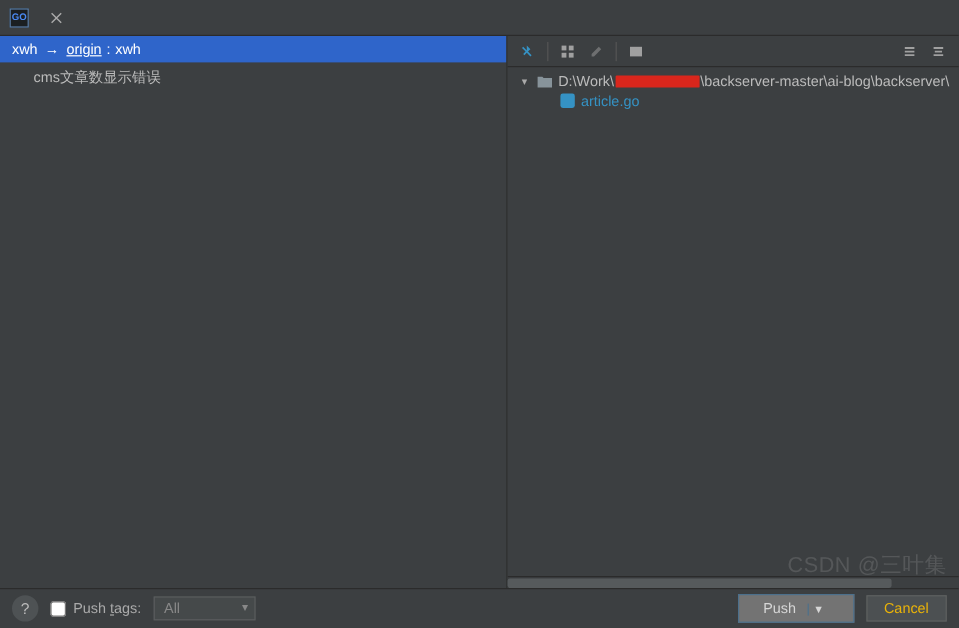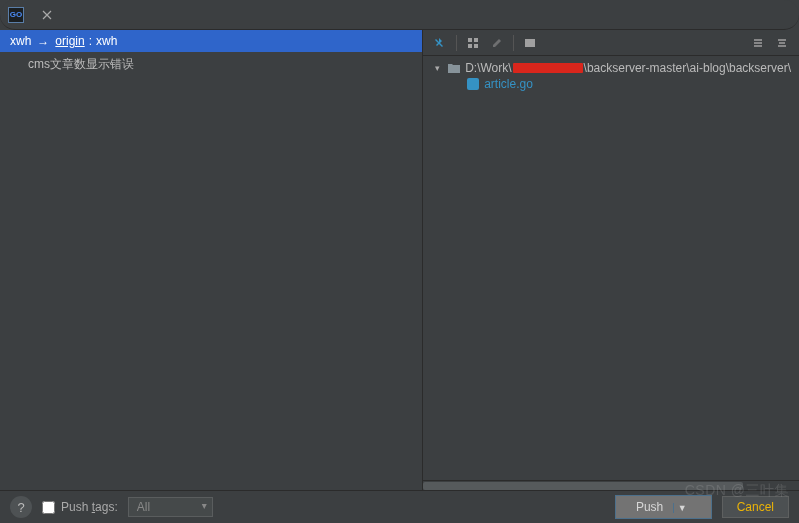--- a/index.html
+++ b/index.html
@@ -11,21 +11,20 @@
     color: #bbbbbb;
     overflow: hidden;
     position: relative;
   }
   .titlebar {
     height: 30px;
     display: flex; align-items: center;
     padding: 0 8px;
     background: #3c3f41;
     border-bottom: 1px solid #2b2b2b;
-    border-radius: 15px;
   }
   .app-icon {
     width: 16px; height: 16px;
     background: #1b1f22;
     border: 1px solid #5a7ea8;
     color: #4a8af4;
     font-size: 8px; font-weight: bold;
     display: flex; align-items: center; justify-content: center;
     margin-right: 8px;
   }
@@ -181,23 +180,23 @@
   }
   .cancel-btn {
     background: #4c5052;
     border: 1px solid #5e6060;
     color: #eab308;
     padding: 3px 14px;
     font-size: 12px;
   }
   .watermark {
     position: absolute;
-    right: 10px; bottom: 23px;
+    right: 10px; bottom: 40px;
     color: rgba(200,200,200,0.18);
-    font-size: 14px;
+    font-size: 18px;
     letter-spacing: 0.5px;
     pointer-events: none;
   }
   svg { display: block; }
 </style>
 </head>
 <body>
 
 <div class="titlebar">
   <div class="app-icon">GO</div>

